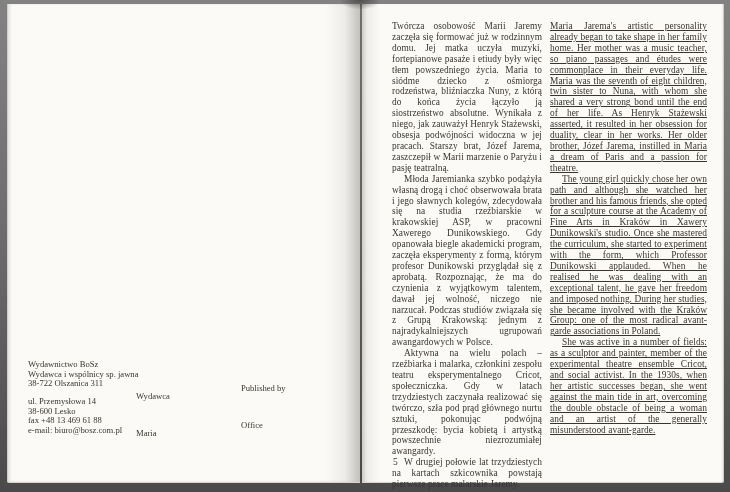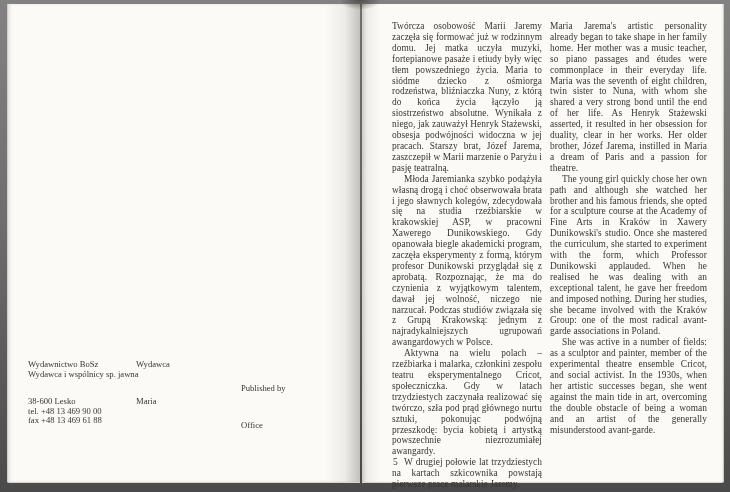--- a/index.html
+++ b/index.html
@@ -45,53 +45,55 @@
     position:absolute;left:30px;top:17px;display:flex;gap:8px;
   }
   .textcol{
     text-align:justify;
     font-size:9.4px;line-height:10.9px;
     letter-spacing:0.05px;
     color:#3a352f;
     hyphens:auto;-webkit-hyphens:auto;
   }
   .textcol.pl{width:150px;}
-  .textcol.en{width:157px;}
+  .textcol.en{width:157px;text-decoration:underline;}
   .textcol p{margin:0;}
   .textcol p.ind{text-indent:12px;}
   .pagenum{
     position:absolute;left:31px;top:453px;
     font-size:9.5px;color:#3a352f;
   }
   
   .colophon{
     position:absolute;left:20px;top:356px;width:310px;height:110px;
     font-size:8.6px;line-height:9.7px;color:#3a352f;
   }
   .colo-col{position:absolute;top:0;}
   .colo-col.a{left:0;width:150px;}
-  .colo-col.b{left:108px;width:90px;}
+  .colo-col.b{left:108px;width:90px;margin-top:32px;}
   .colo-col.c{left:213px;width:95px;margin-top:24px;}
   .colo-group2{position:absolute;top:37px;left:0;right:0;}
 </style>
 </head>
 <body>
 
 <div class="scene">
 
   <div class="page page-left">
     <div class="colophon">
 
       <div class="colo-col a">
         <div>Wydawnictwo BoSz</div>
         <div>Wydawca i wspólnicy sp. jawna</div>
+        <div>38-722 Olszanica 311</div>
         <div class="colo-group2">
+          <div>ul. Przemysłowa 14</div>
           <div>38-600 Lesko</div>
-          <div>tel. +48 13 469 90 00</div>
           <div>fax +48 13 469 61 88</div>
+          <div>e-mail: biuro@bosz.com.pl</div>
         </div>
       </div>
 
       <div class="colo-col b">
         <div>Wydawca</div>
         <div class="colo-group2">
           <div>Maria</div>
         </div>
       </div>
 

